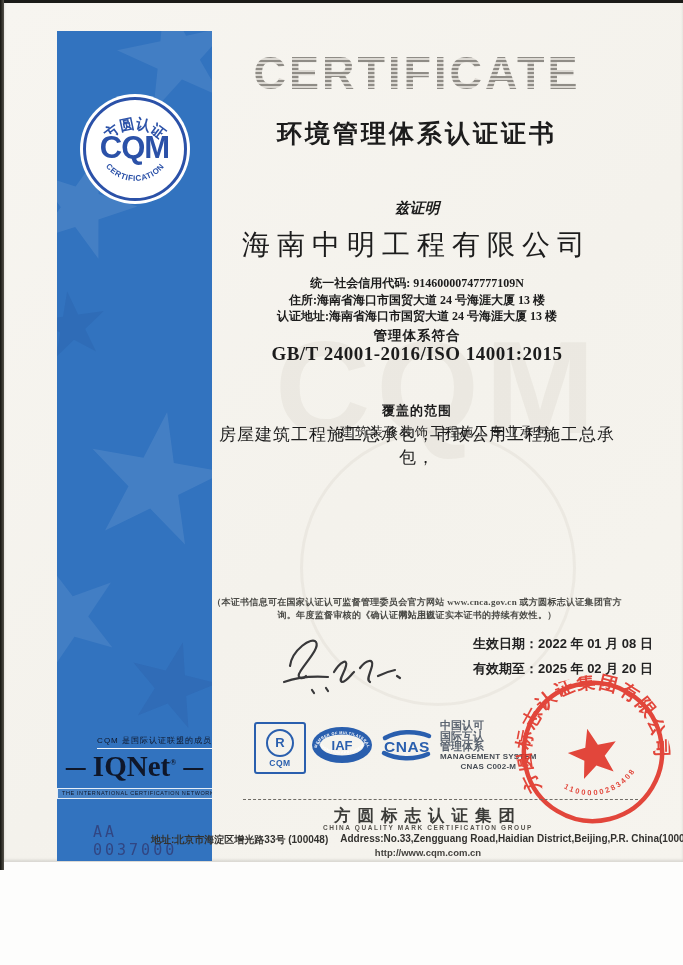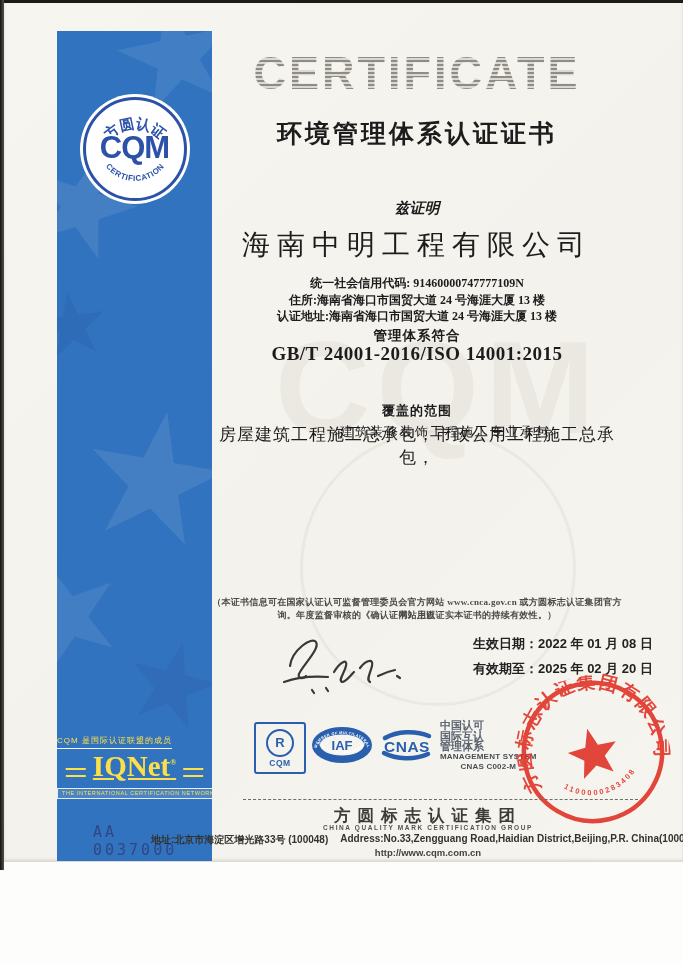--- a/index.html
+++ b/index.html
@@ -21,21 +21,21 @@
   .s6{left:-20px;top:260px;width:70px;height:70px;background:rgba(20,30,90,0.07);transform:rotate(-8deg);}
   
   .cqm-logo{position:absolute;left:50%;top:66px;transform:translateX(-50%);width:98px;height:98px;
             background:#ffffff;border:3px solid #2b51a8;border-radius:50%;box-shadow:0 0 0 3px #ffffff;}
   .cqm-logo svg{position:absolute;left:0;top:0;}
   .cqm-word{position:absolute;left:-14px;top:30px;width:126px;text-align:center;
             font-size:31px;font-weight:900;letter-spacing:-1px;color:#2b51a8;
             text-shadow:-2px 0 #fff,2px 0 #fff,0 -2px #fff,0 2px #fff,-1px -1px #fff,1px 1px #fff;
             font-family:"Liberation Sans",sans-serif;}
   
-  .iqnet{position:absolute;left:0;top:698px;width:100%;text-align:left;color:#fde047;text-decoration:underline;}
+  .iqnet{position:absolute;left:0;top:698px;width:100%;text-align:right;color:#0f172a;}
   .iqnet-member{display:inline-block;font-size:8px;letter-spacing:1px;
                 border-bottom:1px solid rgba(255,255,255,0.95);padding-bottom:2px;white-space:nowrap;}
   .iqnet-name{display:flex;align-items:center;justify-content:center;gap:7px;margin-top:3px;}
   .iqnet-dash{font-size:20px;font-weight:700;line-height:1;}
   .iqnet-word{font-family:"Liberation Serif",serif;font-weight:700;font-size:29px;line-height:1;letter-spacing:0;}
   .iqnet-reg{font-size:8px;vertical-align:super;}
   .iqnet-tag{display:inline-block;margin-top:3px;font-size:5.5px;letter-spacing:0.6px;
              border:1px solid rgba(255,255,255,0.85);background:rgba(255,255,255,0.12);padding:1.5px 4px;white-space:nowrap;}
   .sidebar-serial{position:absolute;left:36px;top:792px;font-family:"DejaVu Sans Mono",monospace;
                   font-size:15px;letter-spacing:3px;color:rgba(48,42,94,0.62);}

